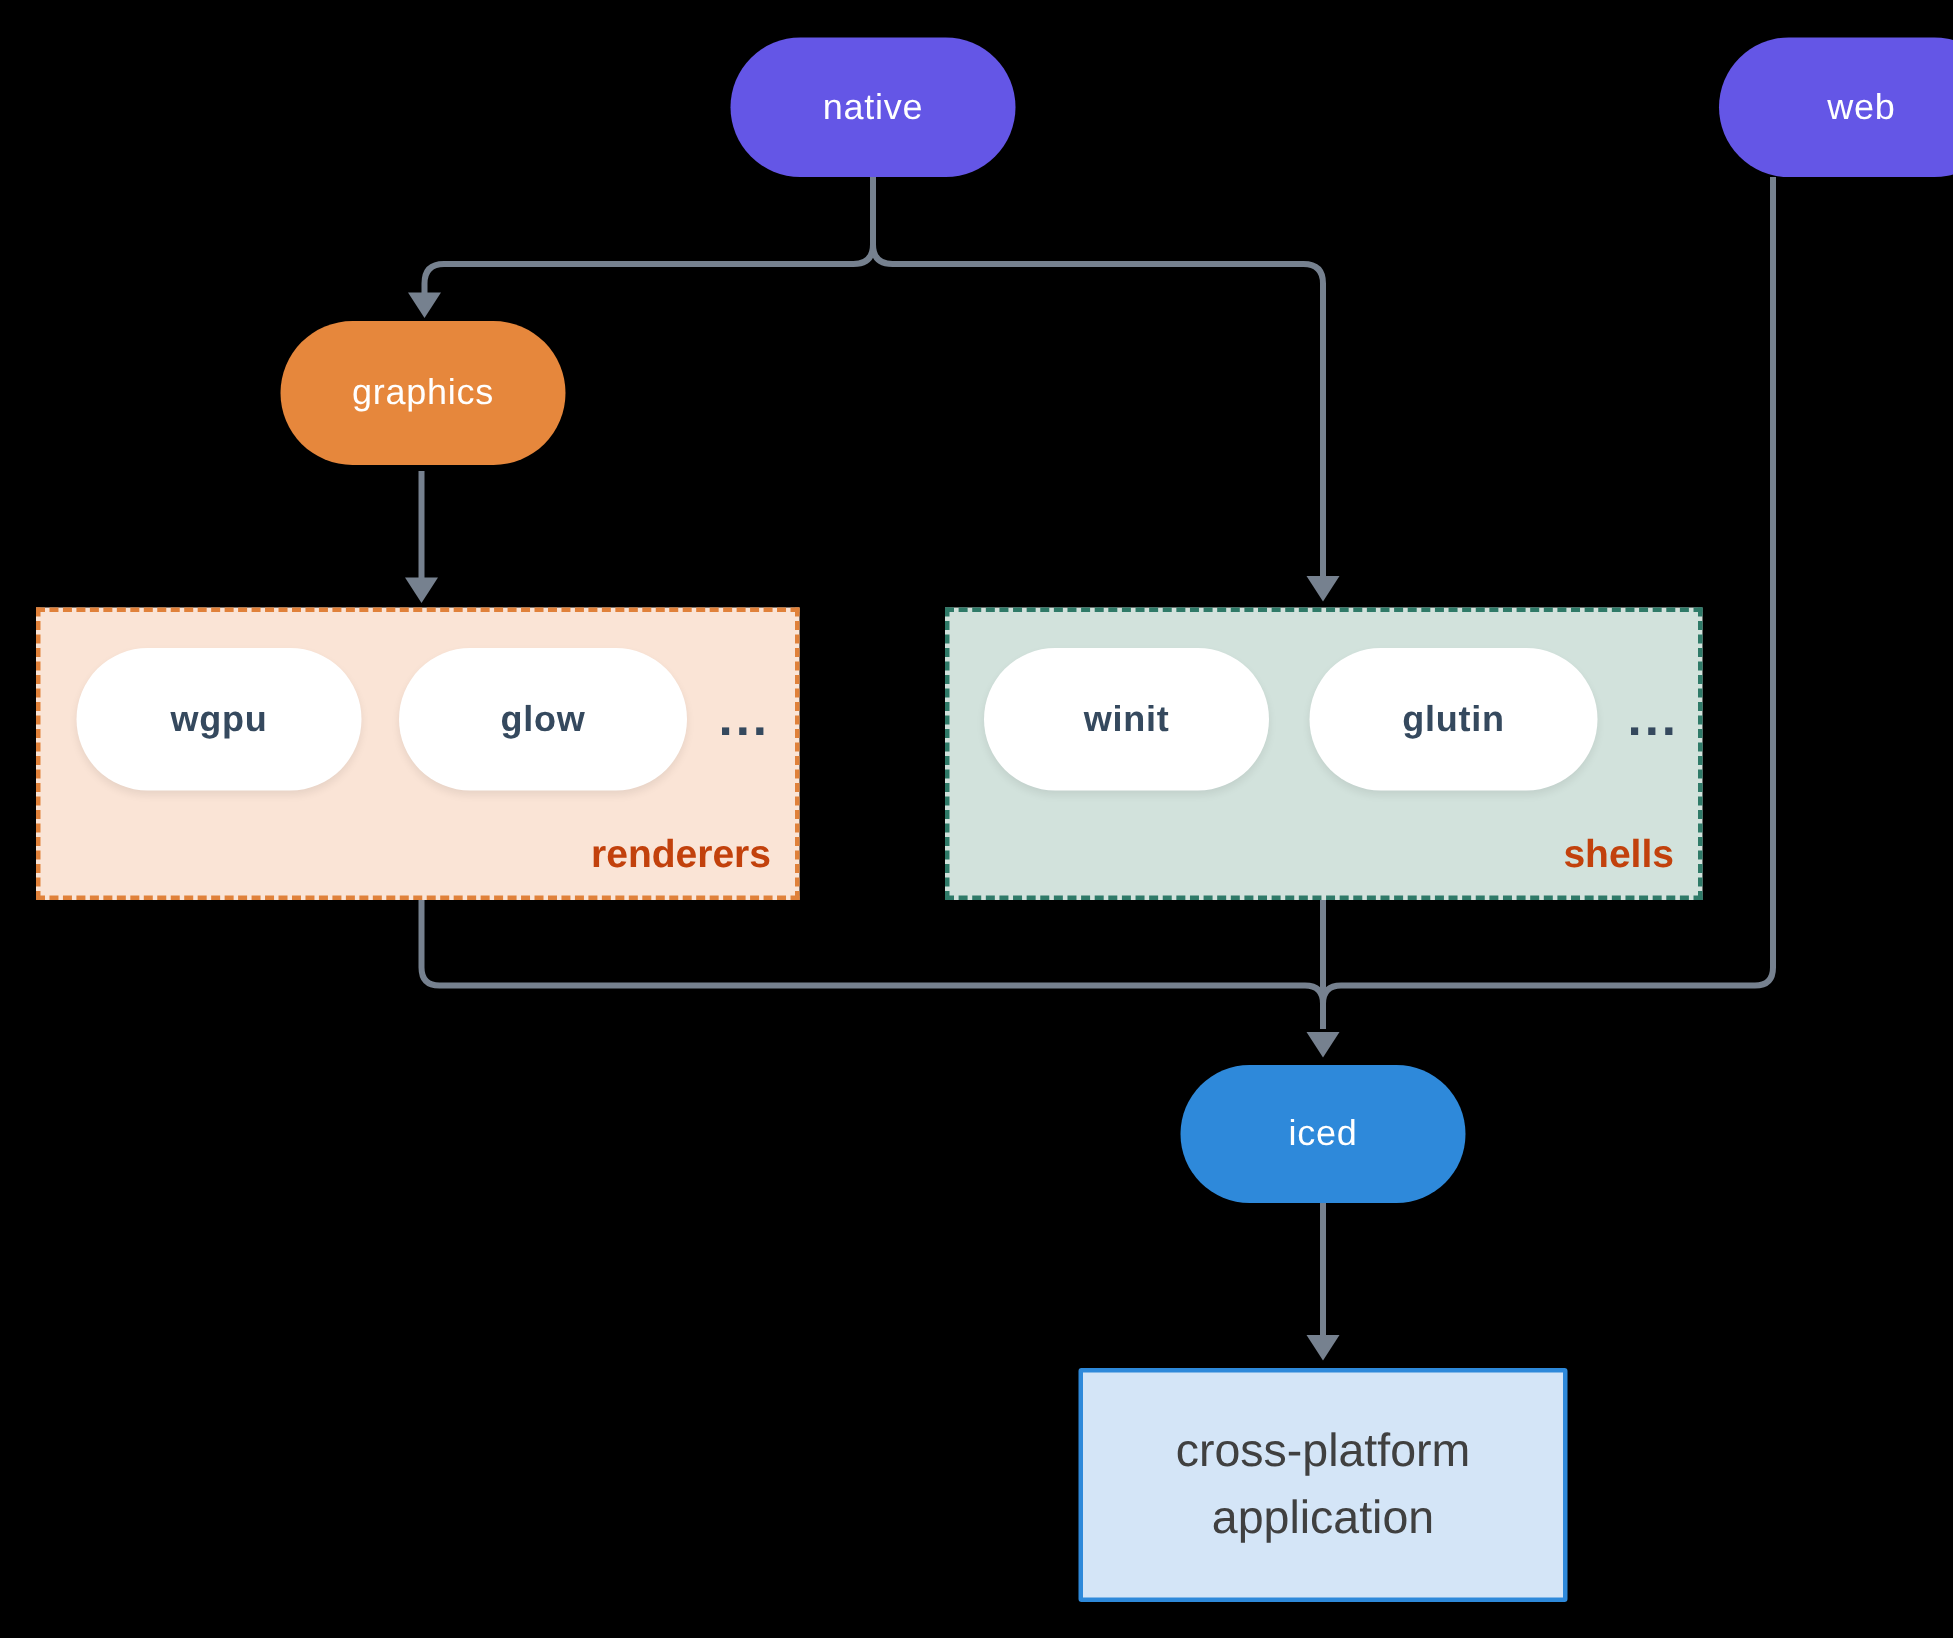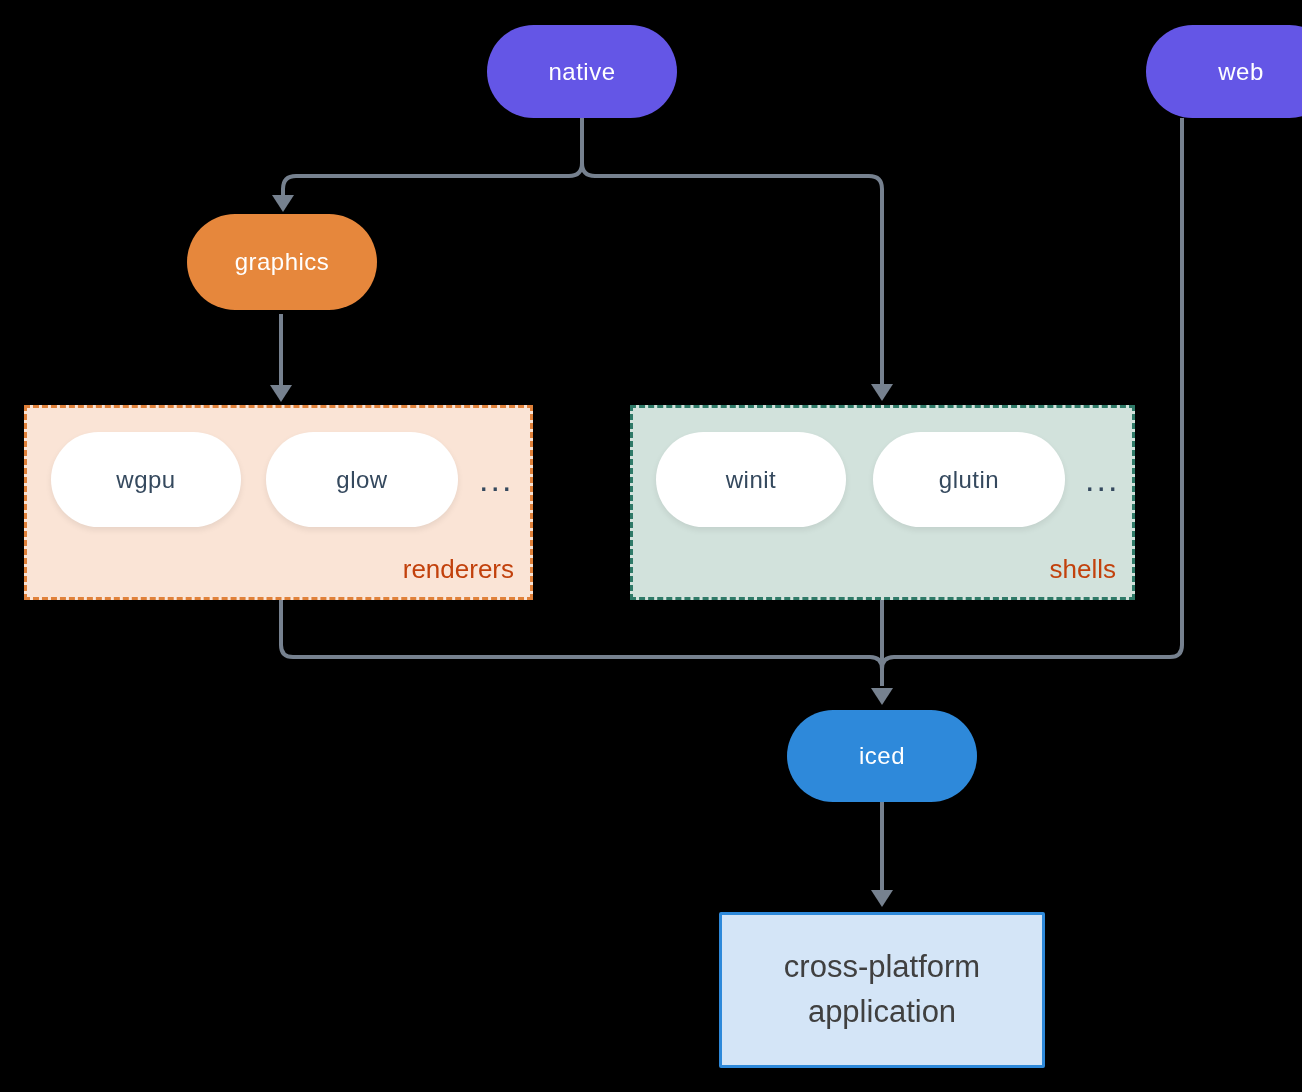--- a/index.html
+++ b/index.html
@@ -43,20 +43,21 @@
   .pill.orange { background: #e6873c; color: #ffffff; }
   .pill.blue   { background: #2e89da; color: #ffffff; }
   .pill.white  {
     background: #ffffff;
     color: #35495e;
     box-shadow: 0 3px 6px rgba(0,0,0,0.08);
   }
   .group {
     position: absolute;
     box-sizing: border-box;
+    font-weight: bold;
   }
   .group.renderers {
     background: #fae4d6;
     border: 3px dashed #e0813a;
   }
   .group.shells {
     background: #d2e2dc;
     border: 3px dashed #2f7a68;
   }
   .group .ellipsis {

